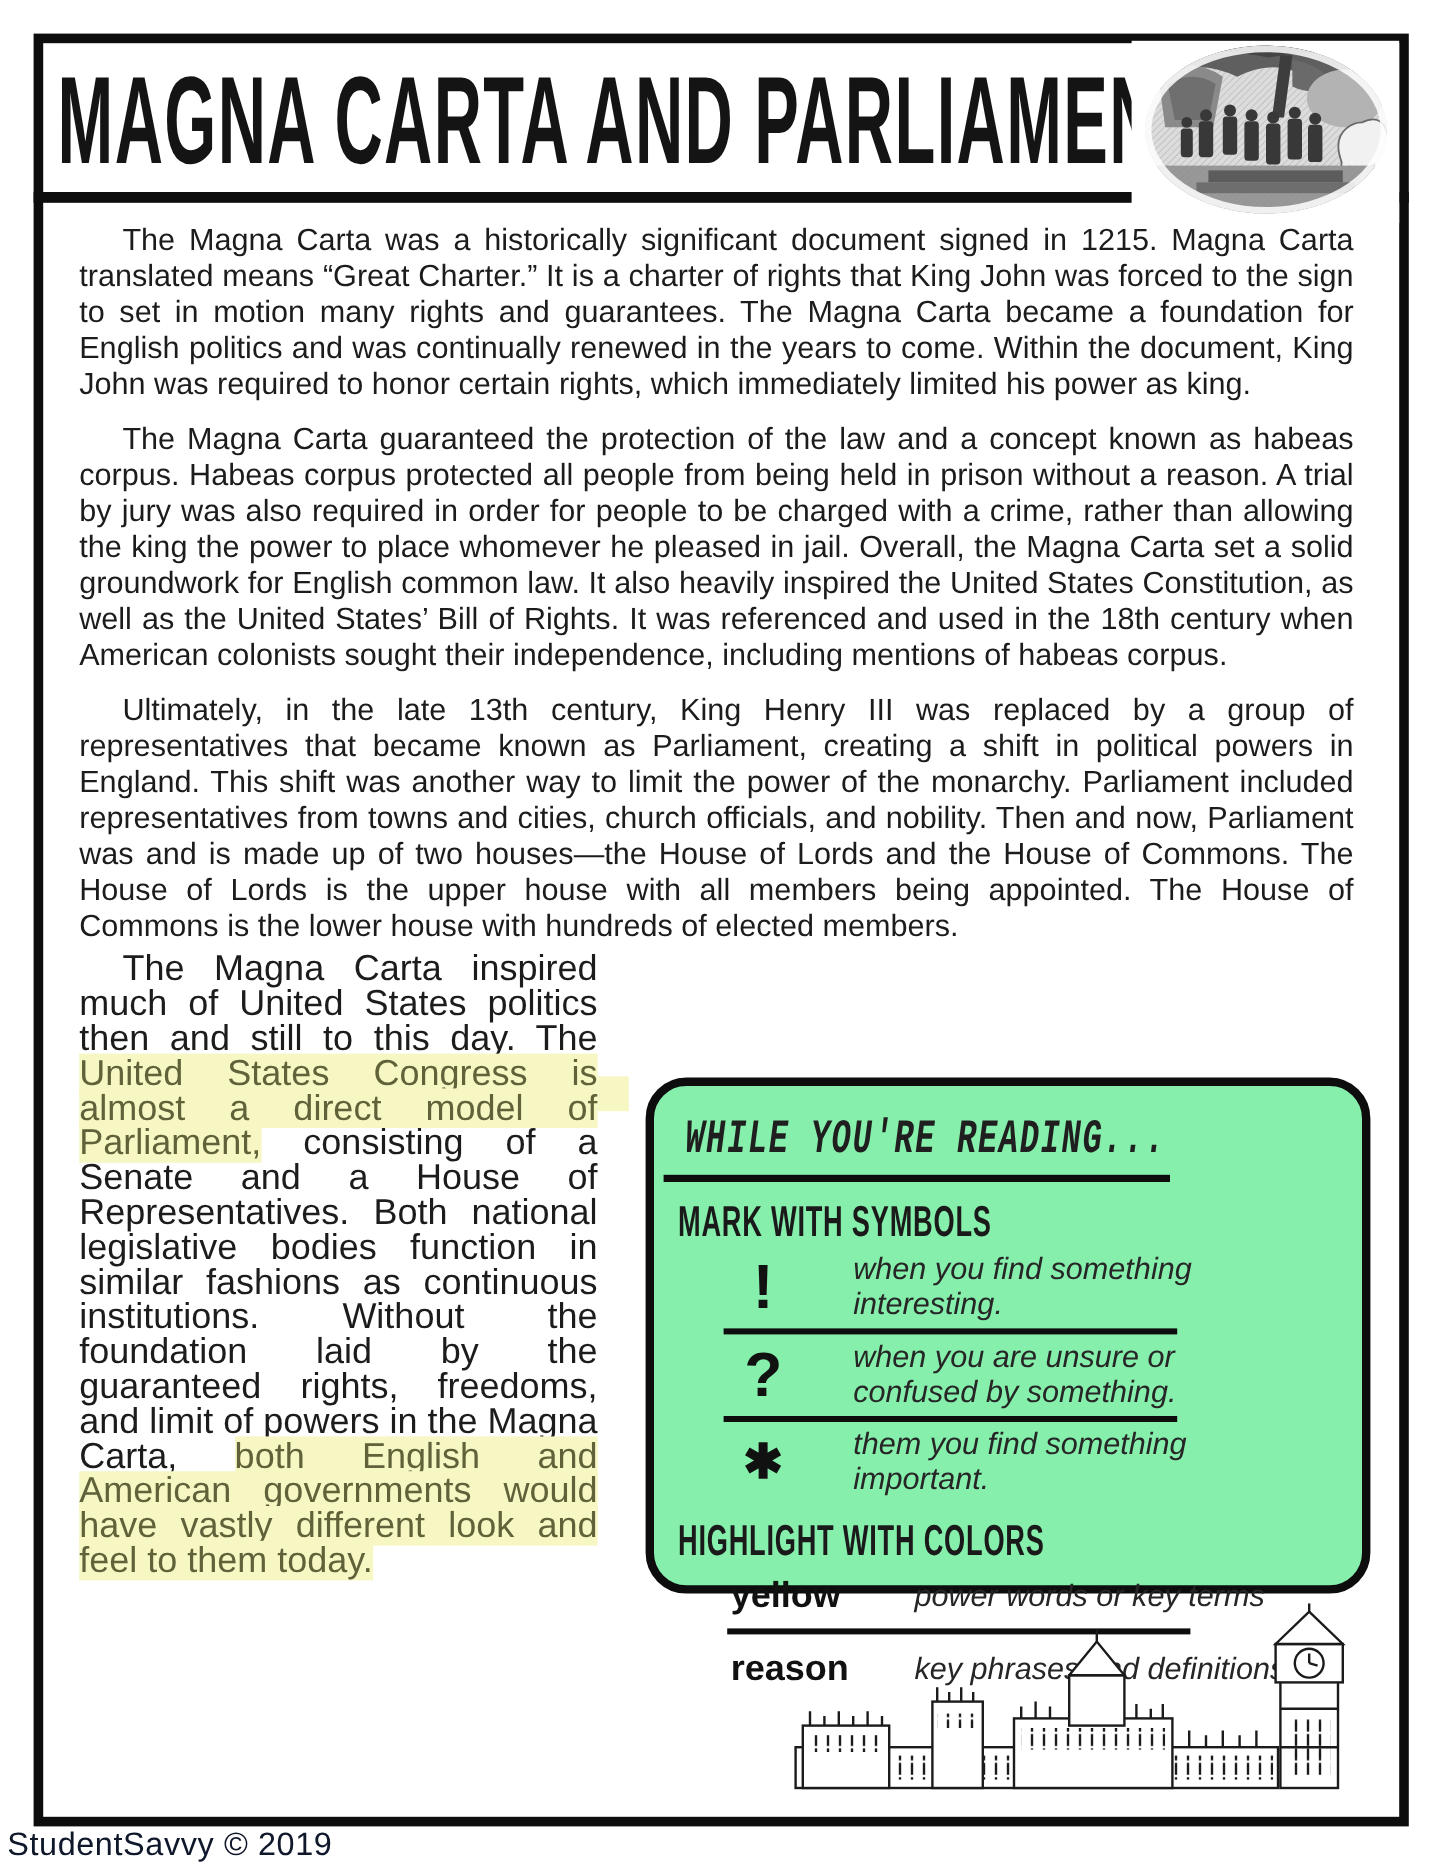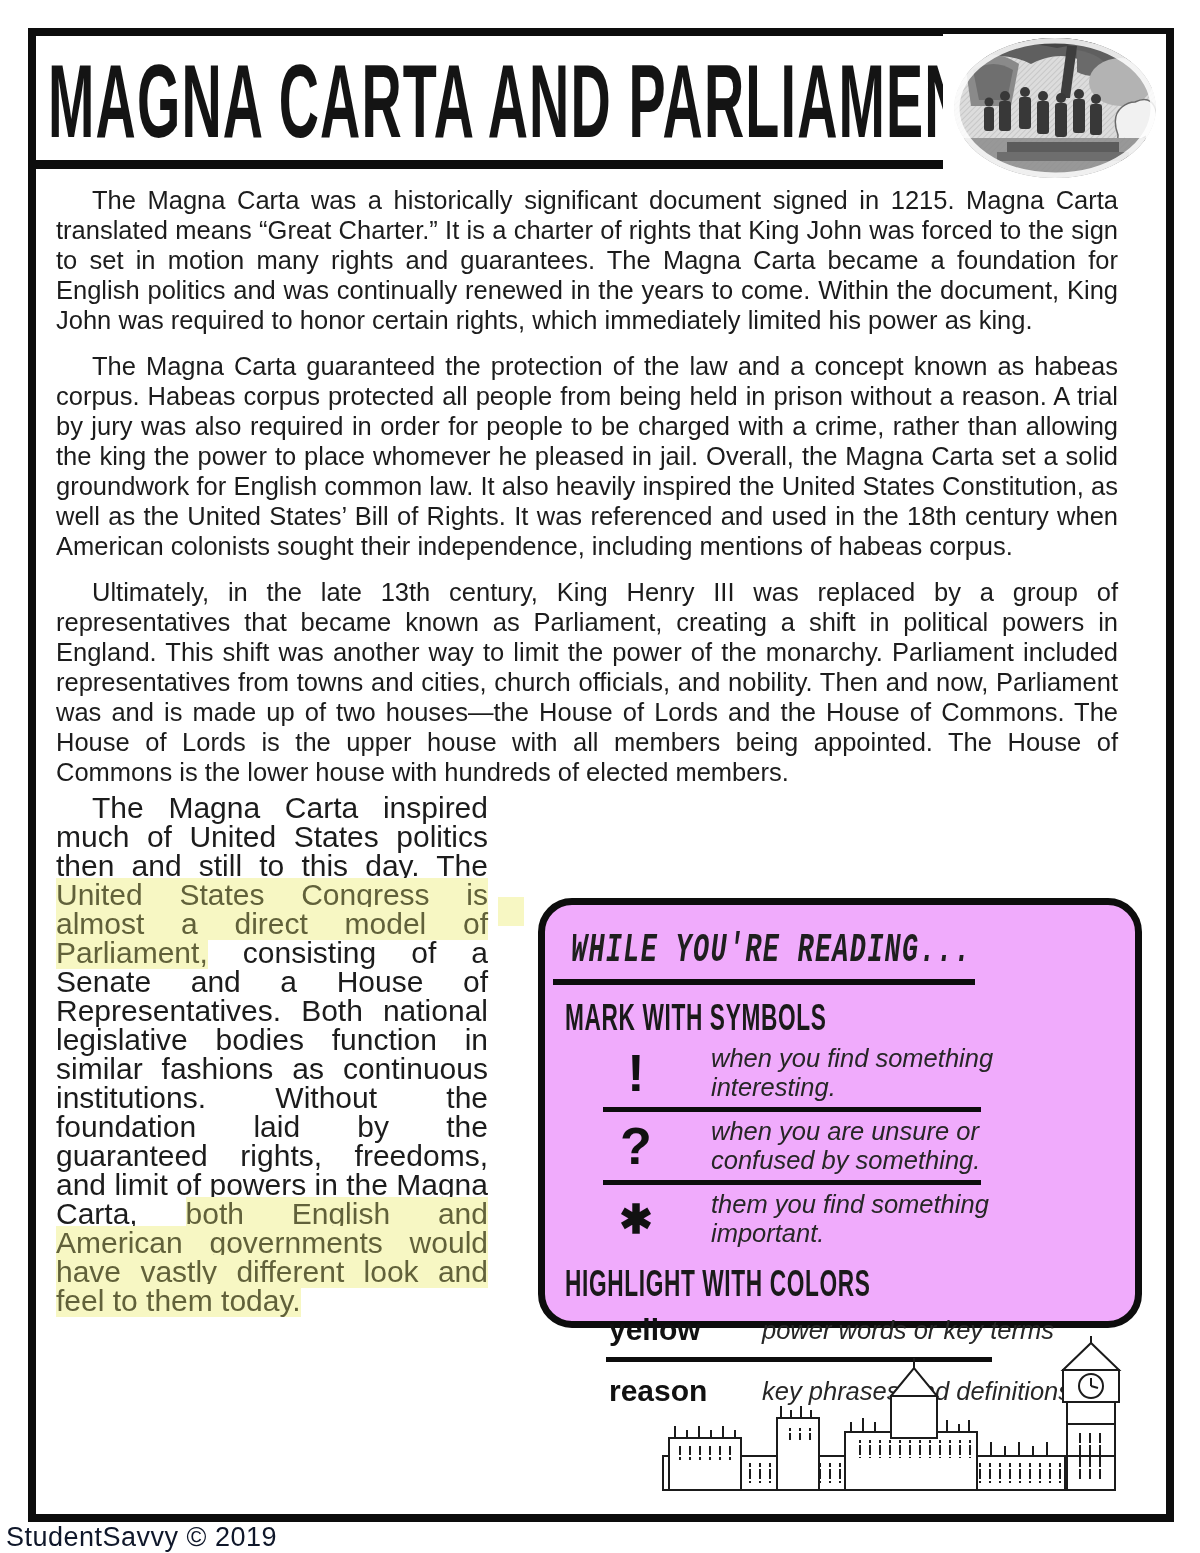--- a/index.html
+++ b/index.html
@@ -24,21 +24,21 @@
     color:#141414;transform:scale(0.58,1.08);transform-origin:0 60%;
     font-family:"Liberation Sans",sans-serif;line-height:100px;
   }
   
   .engraving{
     position:absolute;left:943px;top:34px;width:223px;height:152px;
     background:#fff;z-index:3;display:flex;align-items:center;justify-content:center;
   }
   
   .content{
-    position:absolute;left:32px;top:169px;width:1128px;z-index:1;
+    position:absolute;left:42px;top:169px;width:1128px;z-index:1;
   }
   .content p.body-p{
     margin:16px 42px 0 24px;font-size:25.5px;line-height:30px;
     text-align:justify;text-indent:36px;color:#1c1c1c;
   }
   .columns{
     display:flex;margin:6px 0 0 24px;align-items:flex-start;
   }
   .left-col{width:432px;flex:0 0 432px;}
   .left-col p.col-p{
@@ -47,21 +47,21 @@
   }
   .hl{background:var(--hl);color:var(--hl-text);}
   .stray-highlight{
     position:absolute;left:498px;top:897px;width:26px;height:29px;
     background:var(--hl);z-index:2;
   }
   
   .reading-box{
     position:absolute;left:538px;top:898px;width:604px;height:430px;
     border:7px solid var(--ink);border-radius:34px;box-sizing:border-box;
-    background:#f0abfc;z-index:2;padding:22px 36px 0 16px;
+    background:#86efac;z-index:2;padding:22px 36px 0 16px;
   }
   .rb-title{white-space:nowrap;margin-left:10px;}
   .rb-title .rb-title-inner{
     display:inline-block;font-family:"Liberation Mono",monospace;
     font-style:italic;font-weight:700;font-size:40px;letter-spacing:2px;
     color:#1f1f1f;transform:scaleX(0.67);transform-origin:0 50%;line-height:48px;
   }
   .rb-underline{height:6px;background:var(--ink);width:422px;margin:4px 0 0 -8px;}
   .rb-section{margin:12px 0 2px 4px;white-space:nowrap;}
   .rb-section .cond{

